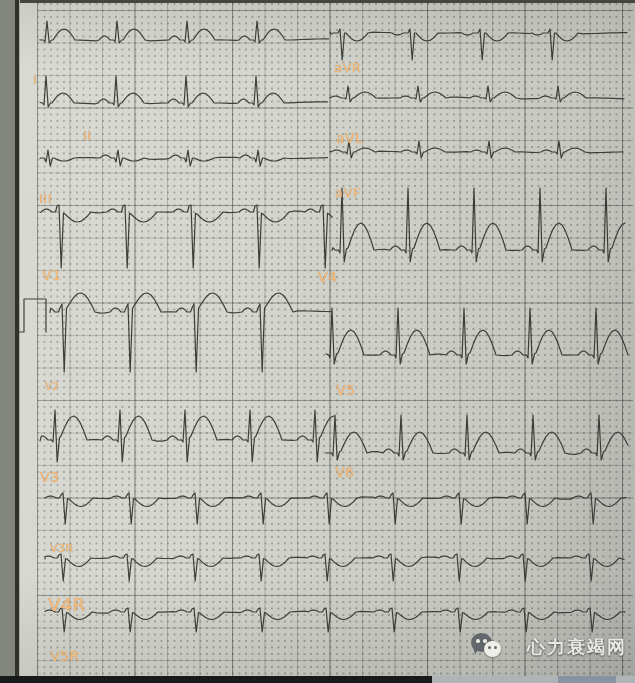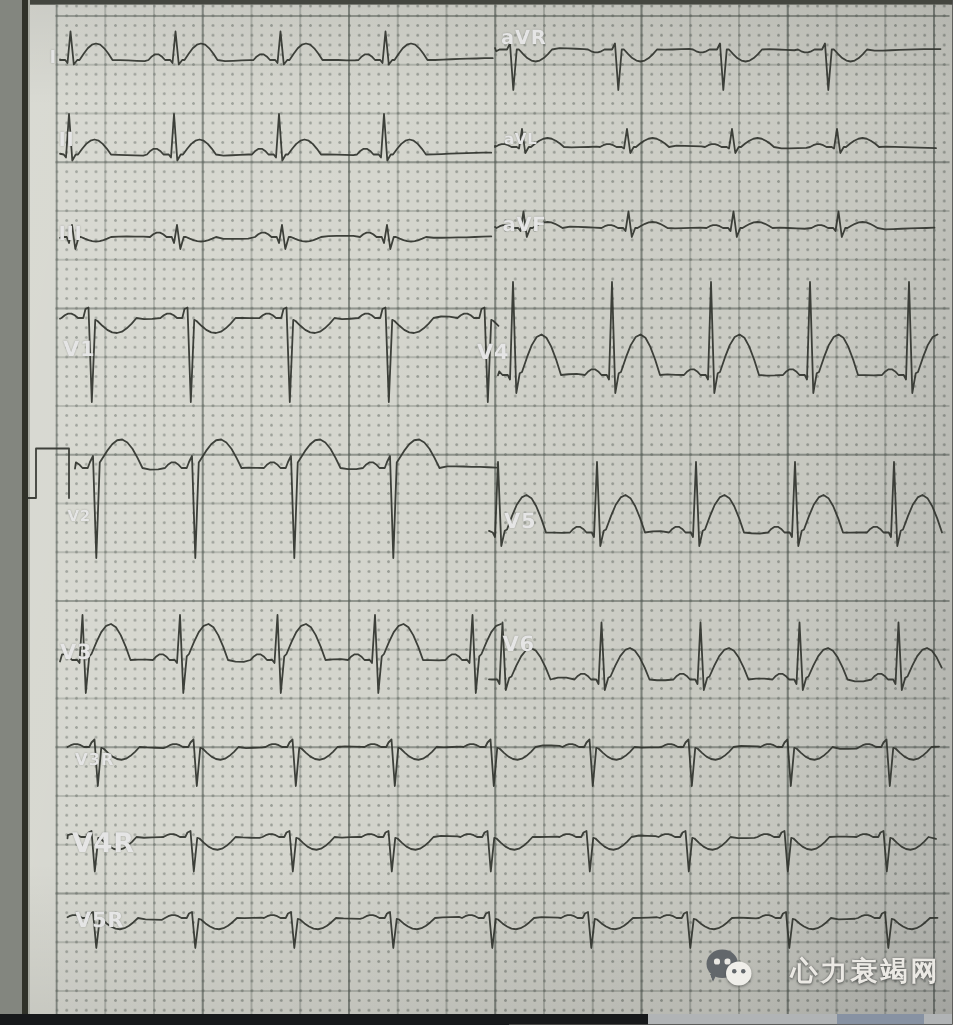--- a/index.html
+++ b/index.html
@@ -17,22 +17,22 @@
       linear-gradient(to bottom, rgba(96,104,96,.30) 1px, rgba(0,0,0,0) 1px),
       linear-gradient(to right, rgba(58,66,60,.42) 1px, rgba(0,0,0,0) 1px),
       linear-gradient(to bottom, rgba(58,66,60,.30) 1px, rgba(0,0,0,0) 1px);
     background-size:6.5px 6.5px,32.5px 32.5px,32.5px 32.5px,97.5px 100%,100% 97.5px;
     background-position:0 0,0 0,0 7px,0 0,0 7px;}
   .vignette{position:absolute;inset:0;pointer-events:none;
     background:
       linear-gradient(100deg, rgba(255,255,255,.10) 0%, rgba(0,0,0,0) 35%, rgba(0,0,0,.07) 80%, rgba(30,32,38,.20) 100%),
       linear-gradient(to bottom, rgba(0,0,0,.07) 0%, rgba(0,0,0,0) 10%, rgba(0,0,0,0) 85%, rgba(0,0,0,.08) 100%);}
   svg.traces{position:absolute;left:0;top:0;}
-  .lead-label{position:absolute;color:#e5e5e5;font-weight:700;
-    text-shadow:0 0 1px rgba(56,60,54,.45);letter-spacing:.5px;white-space:nowrap;}
+  .lead-label{position:absolute;color:#fdba74;font-weight:400;
+    text-shadow:0 0 1px rgba(56,60,54,.45);letter-spacing:.5px;white-space:nowrap;margin-top:42px;}
   .footer-info{position:absolute;right:6px;top:658px;font-size:11px;font-weight:700;
     color:#45484b;letter-spacing:.4px;white-space:nowrap;text-shadow:0 0 1px rgba(70,72,75,.4);}
   .watermark{position:absolute;right:8px;top:633px;display:flex;align-items:center;gap:20px;}
   .wm-logo{position:relative;width:36px;height:27px;}
   .bubble-big{position:absolute;left:0;top:0;width:21px;height:19px;border-radius:50%;background:#62676b;}
   .bubble-big:after{content:"";position:absolute;left:3px;bottom:-2px;width:6px;height:6px;background:#62676b;
     clip-path:polygon(0 100%,100% 0,100% 100%);transform:rotate(160deg);}
   .eye-w{position:absolute;width:3.5px;height:3.5px;border-radius:50%;background:#e9e8e3;}
   .bubble-small{position:absolute;left:13px;top:8px;width:17px;height:16px;border-radius:50%;background:#efeee9;
     box-shadow:0 1px 2px rgba(60,62,60,.5);}
@@ -71,22 +71,22 @@
         <path d="M45.0,497.9 L45.0,498.0 L47.2,496.8 L49.4,496.1 L51.6,496.1 L53.8,496.8 L56.0,498.0 L59.5,498.0 L61.0,495.0 L63.0,493.0 L65.2,524.0 L67.5,498.6 L69.0,499.0 L72.0,501.9 L75.0,504.4 L78.0,506.0 L81.0,506.5 L84.0,505.8 L87.0,503.9 L90.0,501.2 L93.0,498.0 L98.0,498.3 L103.5,498.5 L109.0,498.7 L111.0,498.0 L113.2,496.8 L115.4,496.1 L117.6,496.1 L119.8,496.8 L122.0,498.0 L125.5,498.0 L127.0,495.0 L129.0,493.0 L131.2,524.0 L133.5,498.6 L135.0,499.0 L138.0,501.9 L141.0,504.4 L144.0,506.0 L147.0,506.5 L150.0,505.8 L153.0,503.9 L156.0,501.2 L159.0,498.0 L164.0,498.7 L169.5,498.5 L175.0,498.3 L177.0,498.0 L179.2,496.8 L181.4,496.1 L183.6,496.1 L185.8,496.8 L188.0,498.0 L191.5,498.0 L193.0,495.0 L195.0,493.0 L197.2,524.0 L199.5,498.6 L201.0,499.0 L204.0,501.9 L207.0,504.4 L210.0,506.0 L213.0,506.5 L216.0,505.8 L219.0,503.9 L222.0,501.2 L225.0,498.0 L230.0,497.6 L235.5,497.8 L241.0,497.9 L243.0,498.0 L245.2,496.8 L247.4,496.1 L249.6,496.1 L251.8,496.8 L254.0,498.0 L257.5,498.0 L259.0,495.0 L261.0,493.0 L263.2,524.0 L265.5,498.6 L267.0,499.0 L270.0,501.9 L273.0,504.4 L276.0,506.0 L279.0,506.5 L282.0,505.8 L285.0,503.9 L288.0,501.2 L291.0,498.0 L296.0,498.2 L301.5,498.0 L307.0,497.8 L309.0,498.0 L311.2,496.8 L313.4,496.1 L315.6,496.1 L317.8,496.8 L320.0,498.0 L323.5,498.0 L325.0,495.0 L327.0,493.0 L329.2,524.0 L331.5,498.6 L333.0,499.0 L336.0,501.9 L339.0,504.4 L342.0,506.0 L345.0,506.5 L348.0,505.8 L351.0,503.9 L354.0,501.2 L357.0,498.0 L362.0,496.9 L367.5,497.0 L373.0,497.2 L375.0,498.0 L377.2,496.8 L379.4,496.1 L381.6,496.1 L383.8,496.8 L386.0,498.0 L389.5,498.0 L391.0,495.0 L393.0,493.0 L395.2,524.0 L397.5,498.6 L399.0,499.0 L402.0,501.9 L405.0,504.4 L408.0,506.0 L411.0,506.5 L414.0,505.8 L417.0,503.9 L420.0,501.2 L423.0,498.0 L428.0,498.4 L433.5,498.3 L439.0,498.2 L441.0,498.0 L443.2,496.8 L445.4,496.1 L447.6,496.1 L449.8,496.8 L452.0,498.0 L455.5,498.0 L457.0,495.0 L459.0,493.0 L461.2,524.0 L463.5,498.6 L465.0,499.0 L468.0,501.9 L471.0,504.4 L474.0,506.0 L477.0,506.5 L480.0,505.8 L483.0,503.9 L486.0,501.2 L489.0,498.0 L494.0,497.3 L499.5,497.4 L505.0,497.6 L507.0,498.0 L509.2,496.8 L511.4,496.1 L513.6,496.1 L515.8,496.8 L518.0,498.0 L521.5,498.0 L523.0,495.0 L525.0,493.0 L527.2,524.0 L529.5,498.6 L531.0,499.0 L534.0,501.9 L537.0,504.4 L540.0,506.0 L543.0,506.5 L546.0,505.8 L549.0,503.9 L552.0,501.2 L555.0,498.0 L560.0,499.2 L565.5,499.2 L571.0,499.1 L573.0,498.0 L575.2,496.8 L577.4,496.1 L579.6,496.1 L581.8,496.8 L584.0,498.0 L587.5,498.0 L589.0,495.0 L591.0,493.0 L593.2,524.0 L595.5,498.6 L597.0,499.0 L600.0,501.9 L603.0,504.4 L606.0,506.0 L609.0,506.5 L612.0,505.8 L615.0,503.9 L618.0,501.2 L621.0,498.0 L626.0,497.7"></path>
         <path d="M45.0,558.9 L45.2,556.8 L47.4,556.1 L49.6,556.1 L51.8,556.8 L54.0,558.0 L57.5,558.0 L59.0,555.0 L61.0,554.0 L63.2,581.0 L65.5,558.6 L67.0,559.0 L70.0,561.9 L73.0,564.4 L76.0,566.0 L79.0,566.5 L82.0,565.8 L85.0,563.9 L88.0,561.2 L91.0,558.0 L96.0,558.5 L101.5,558.3 L107.0,558.1 L109.0,558.0 L111.2,556.8 L113.4,556.1 L115.6,556.1 L117.8,556.8 L120.0,558.0 L123.5,558.0 L125.0,555.0 L127.0,554.0 L129.2,581.0 L131.5,558.6 L133.0,559.0 L136.0,561.9 L139.0,564.4 L142.0,566.0 L145.0,566.5 L148.0,565.8 L151.0,563.9 L154.0,561.2 L157.0,558.0 L162.0,558.3 L167.5,558.5 L173.0,558.6 L175.0,558.0 L177.2,556.8 L179.4,556.1 L181.6,556.1 L183.8,556.8 L186.0,558.0 L189.5,558.0 L191.0,555.0 L193.0,554.0 L195.2,581.0 L197.5,558.6 L199.0,559.0 L202.0,561.9 L205.0,564.4 L208.0,566.0 L211.0,566.5 L214.0,565.8 L217.0,563.9 L220.0,561.2 L223.0,558.0 L228.0,558.4 L233.5,558.1 L239.0,557.9 L241.0,558.0 L243.2,556.8 L245.4,556.1 L247.6,556.1 L249.8,556.8 L252.0,558.0 L255.5,558.0 L257.0,555.0 L259.0,554.0 L261.2,581.0 L263.5,558.6 L265.0,559.0 L268.0,561.9 L271.0,564.4 L274.0,566.0 L277.0,566.5 L280.0,565.8 L283.0,563.9 L286.0,561.2 L289.0,558.0 L294.0,557.3 L299.5,557.4 L305.0,557.6 L307.0,558.0 L309.2,556.8 L311.4,556.1 L313.6,556.1 L315.8,556.8 L318.0,558.0 L321.5,558.0 L323.0,555.0 L325.0,554.0 L327.2,581.0 L329.5,558.6 L331.0,559.0 L334.0,561.9 L337.0,564.4 L340.0,566.0 L343.0,566.5 L346.0,565.8 L349.0,563.9 L352.0,561.2 L355.0,558.0 L360.0,558.0 L365.5,557.9 L371.0,557.7 L373.0,558.0 L375.2,556.8 L377.4,556.1 L379.6,556.1 L381.8,556.8 L384.0,558.0 L387.5,558.0 L389.0,555.0 L391.0,554.0 L393.2,581.0 L395.5,558.6 L397.0,559.0 L400.0,561.9 L403.0,564.4 L406.0,566.0 L409.0,566.5 L412.0,565.8 L415.0,563.9 L418.0,561.2 L421.0,558.0 L426.0,557.0 L431.5,557.2 L437.0,557.4 L439.0,558.0 L441.2,556.8 L443.4,556.1 L445.6,556.1 L447.8,556.8 L450.0,558.0 L453.5,558.0 L455.0,555.0 L457.0,554.0 L459.2,581.0 L461.5,558.6 L463.0,559.0 L466.0,561.9 L469.0,564.4 L472.0,566.0 L475.0,566.5 L478.0,565.8 L481.0,563.9 L484.0,561.2 L487.0,558.0 L492.0,558.8 L497.5,558.7 L503.0,558.6 L505.0,558.0 L507.2,556.8 L509.4,556.1 L511.6,556.1 L513.8,556.8 L516.0,558.0 L519.5,558.0 L521.0,555.0 L523.0,554.0 L525.2,581.0 L527.5,558.6 L529.0,559.0 L532.0,561.9 L535.0,564.4 L538.0,566.0 L541.0,566.5 L544.0,565.8 L547.0,563.9 L550.0,561.2 L553.0,558.0 L558.0,557.7 L563.5,557.8 L569.0,557.9 L571.0,558.0 L573.2,556.8 L575.4,556.1 L577.6,556.1 L579.8,556.8 L582.0,558.0 L585.5,558.0 L587.0,555.0 L589.0,554.0 L591.2,581.0 L593.5,558.6 L595.0,559.0 L598.0,561.9 L601.0,564.4 L604.0,566.0 L607.0,566.5 L610.0,565.8 L613.0,563.9 L616.0,561.2 L619.0,558.0 L624.0,559.3"></path>
         <path d="M45.0,611.5 L46.2,610.8 L48.4,610.1 L50.6,610.1 L52.8,610.8 L55.0,612.0 L58.5,612.0 L60.0,609.0 L62.0,608.0 L64.2,632.0 L66.5,612.6 L68.0,613.0 L71.0,615.6 L74.0,617.7 L77.0,619.1 L80.0,619.5 L83.0,618.8 L86.0,617.2 L89.0,614.8 L92.0,612.0 L97.0,612.9 L102.5,613.1 L108.0,613.2 L110.0,612.0 L112.2,610.8 L114.4,610.1 L116.6,610.1 L118.8,610.8 L121.0,612.0 L124.5,612.0 L126.0,609.0 L128.0,608.0 L130.2,632.0 L132.5,612.6 L134.0,613.0 L137.0,615.6 L140.0,617.7 L143.0,619.1 L146.0,619.5 L149.0,618.8 L152.0,617.2 L155.0,614.8 L158.0,612.0 L163.0,612.1 L168.5,611.9 L174.0,611.7 L176.0,612.0 L178.2,610.8 L180.4,610.1 L182.6,610.1 L184.8,610.8 L187.0,612.0 L190.5,612.0 L192.0,609.0 L194.0,608.0 L196.2,632.0 L198.5,612.6 L200.0,613.0 L203.0,615.6 L206.0,617.7 L209.0,619.1 L212.0,619.5 L215.0,618.8 L218.0,617.2 L221.0,614.8 L224.0,612.0 L229.0,612.3 L234.5,612.4 L240.0,612.6 L242.0,612.0 L244.2,610.8 L246.4,610.1 L248.6,610.1 L250.8,610.8 L253.0,612.0 L256.5,612.0 L258.0,609.0 L260.0,608.0 L262.2,632.0 L264.5,612.6 L266.0,613.0 L269.0,615.6 L272.0,617.7 L275.0,619.1 L278.0,619.5 L281.0,618.8 L284.0,617.2 L287.0,614.8 L290.0,612.0 L295.0,611.6 L300.5,611.4 L306.0,611.2 L308.0,612.0 L310.2,610.8 L312.4,610.1 L314.6,610.1 L316.8,610.8 L319.0,612.0 L322.5,612.0 L324.0,609.0 L326.0,608.0 L328.2,632.0 L330.5,612.6 L332.0,613.0 L335.0,615.6 L338.0,617.7 L341.0,619.1 L344.0,619.5 L347.0,618.8 L350.0,617.2 L353.0,614.8 L356.0,612.0 L361.0,611.4 L366.5,611.6 L372.0,611.8 L374.0,612.0 L376.2,610.8 L378.4,610.1 L380.6,610.1 L382.8,610.8 L385.0,612.0 L388.5,612.0 L390.0,609.0 L392.0,608.0 L394.2,632.0 L396.5,612.6 L398.0,613.0 L401.0,615.6 L404.0,617.7 L407.0,619.1 L410.0,619.5 L413.0,618.8 L416.0,617.2 L419.0,614.8 L422.0,612.0 L427.0,611.9 L432.5,611.7 L438.0,611.5 L440.0,612.0 L442.2,610.8 L444.4,610.1 L446.6,610.1 L448.8,610.8 L451.0,612.0 L454.5,612.0 L456.0,609.0 L458.0,608.0 L460.2,632.0 L462.5,612.6 L464.0,613.0 L467.0,615.6 L470.0,617.7 L473.0,619.1 L476.0,619.5 L479.0,618.8 L482.0,617.2 L485.0,614.8 L488.0,612.0 L493.0,611.7 L498.5,612.0 L504.0,612.2 L506.0,612.0 L508.2,610.8 L510.4,610.1 L512.6,610.1 L514.8,610.8 L517.0,612.0 L520.5,612.0 L522.0,609.0 L524.0,608.0 L526.2,632.0 L528.5,612.6 L530.0,613.0 L533.0,615.6 L536.0,617.7 L539.0,619.1 L542.0,619.5 L545.0,618.8 L548.0,617.2 L551.0,614.8 L554.0,612.0 L559.0,612.9 L564.5,612.7 L570.0,612.5 L572.0,612.0 L574.2,610.8 L576.4,610.1 L578.6,610.1 L580.8,610.8 L583.0,612.0 L586.5,612.0 L588.0,609.0 L590.0,608.0 L592.2,632.0 L594.5,612.6 L596.0,613.0 L599.0,615.6 L602.0,617.7 L605.0,619.1 L608.0,619.5 L611.0,618.8 L614.0,617.2 L617.0,614.8 L620.0,612.0 L625.0,611.9"></path>
         <path d="M18,332 L24,332 L24,299 L46,299 L46,332"></path>
       </g>
   </svg>
 
   <div id="labels">
       <span class="lead-label" style="left: 33px; top: 31px; font-size: 12px;">I</span>
       <span class="lead-label" style="left: 334px; top: 18px; font-size: 13px;">aVR</span>
-      <span class="lead-label" style="left: 39px; top: 86px; font-size: 13px;">II</span>
-      <span class="lead-label" style="left: 336px; top: 88px; font-size: 10px;">aVL</span>
+      <span class="lead-label" style="left: 39px; top: 86px; font-size: 13px; padding-left: 44px;">II</span>
+      <span class="lead-label" style="left: 336px; top: 88px; font-size: 14px;">aVL</span>
       <span class="lead-label" style="left: 39px; top: 149px; font-size: 13px;">III</span>
       <span class="lead-label" style="left: 335px; top: 143px; font-size: 13px;">aVF</span>
       <span class="lead-label" style="left: 42px; top: 225px; font-size: 14px;">V1</span>
       <span class="lead-label" style="left: 318px; top: 227px; font-size: 14px;">V4</span>
       <span class="lead-label" style="left: 45px; top: 339px; font-size: 10px;">V2</span>
       <span class="lead-label" style="left: 336px; top: 340px; font-size: 14px;">V5</span>
       <span class="lead-label" style="left: 40px; top: 427px; font-size: 14px;">V3</span>
       <span class="lead-label" style="left: 335px; top: 422px; font-size: 14px;">V6</span>
       <span class="lead-label" style="left: 50px; top: 500px; font-size: 11px;">V3R</span>
       <span class="lead-label" style="left: 48px; top: 552px; font-size: 18px;">V4R</span>

